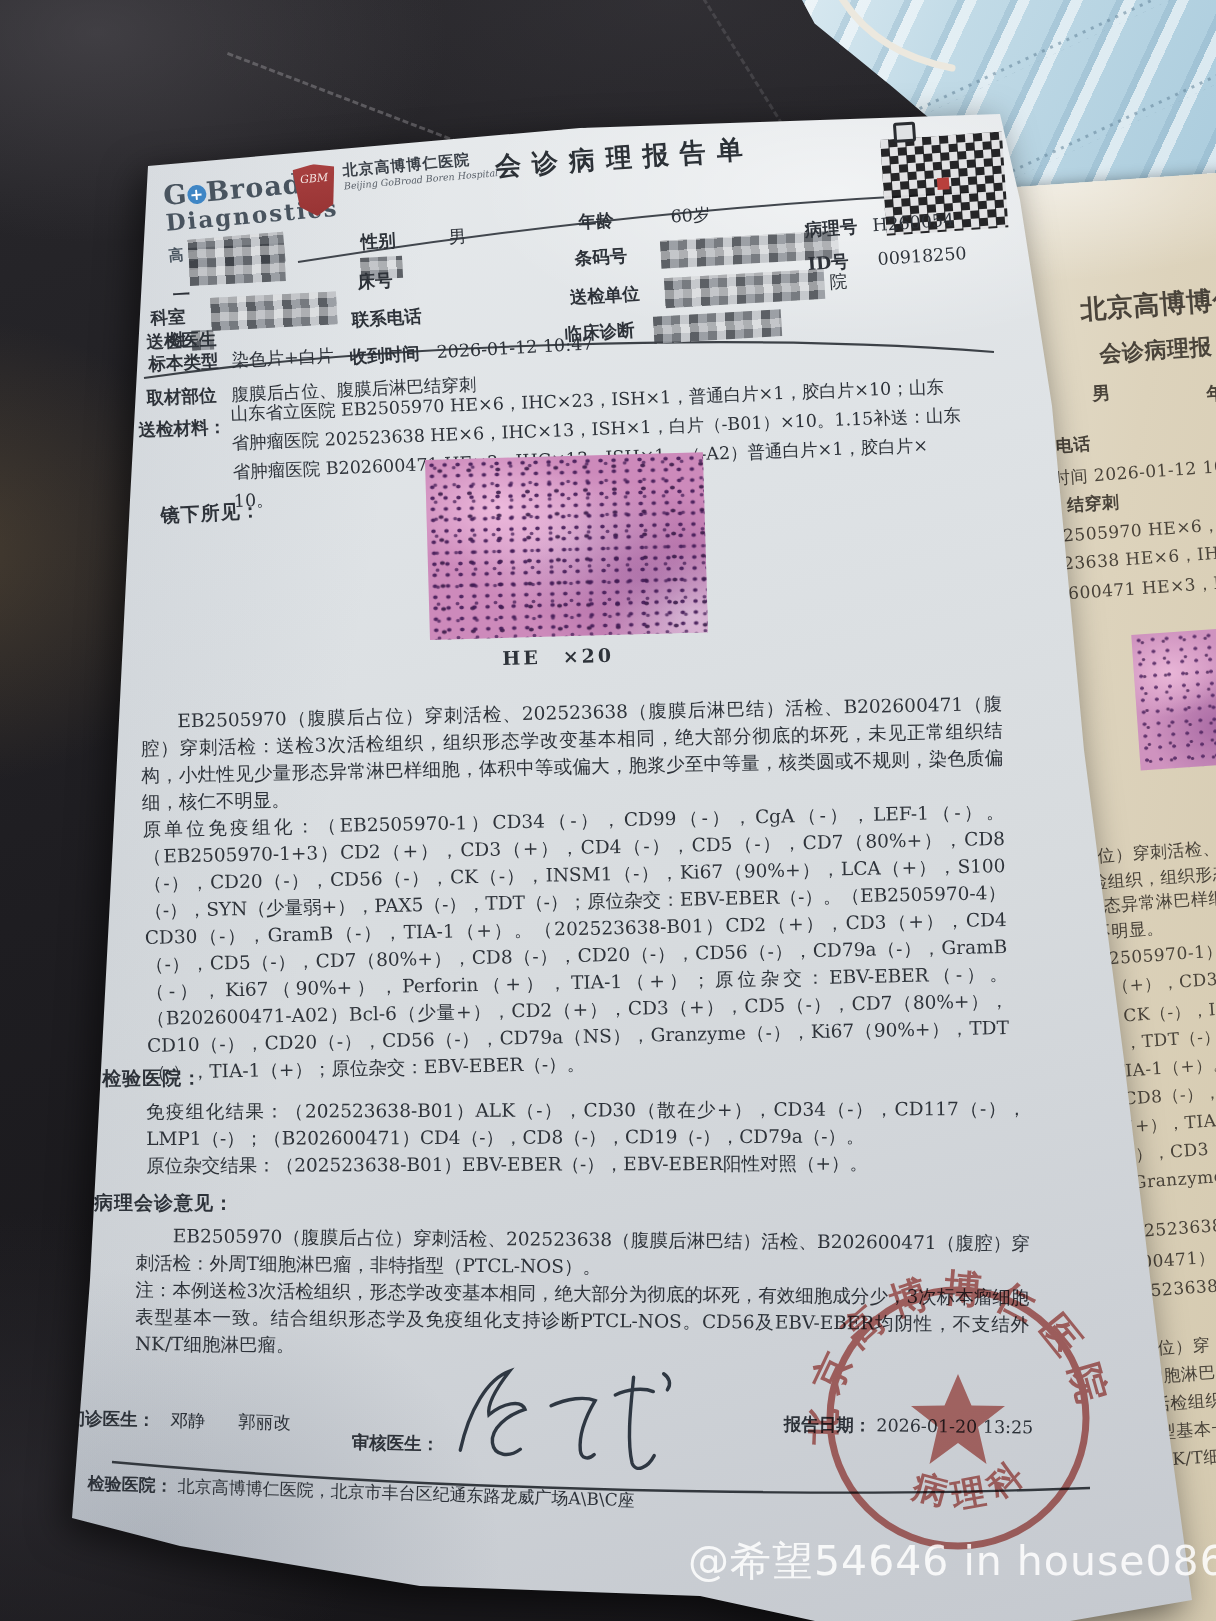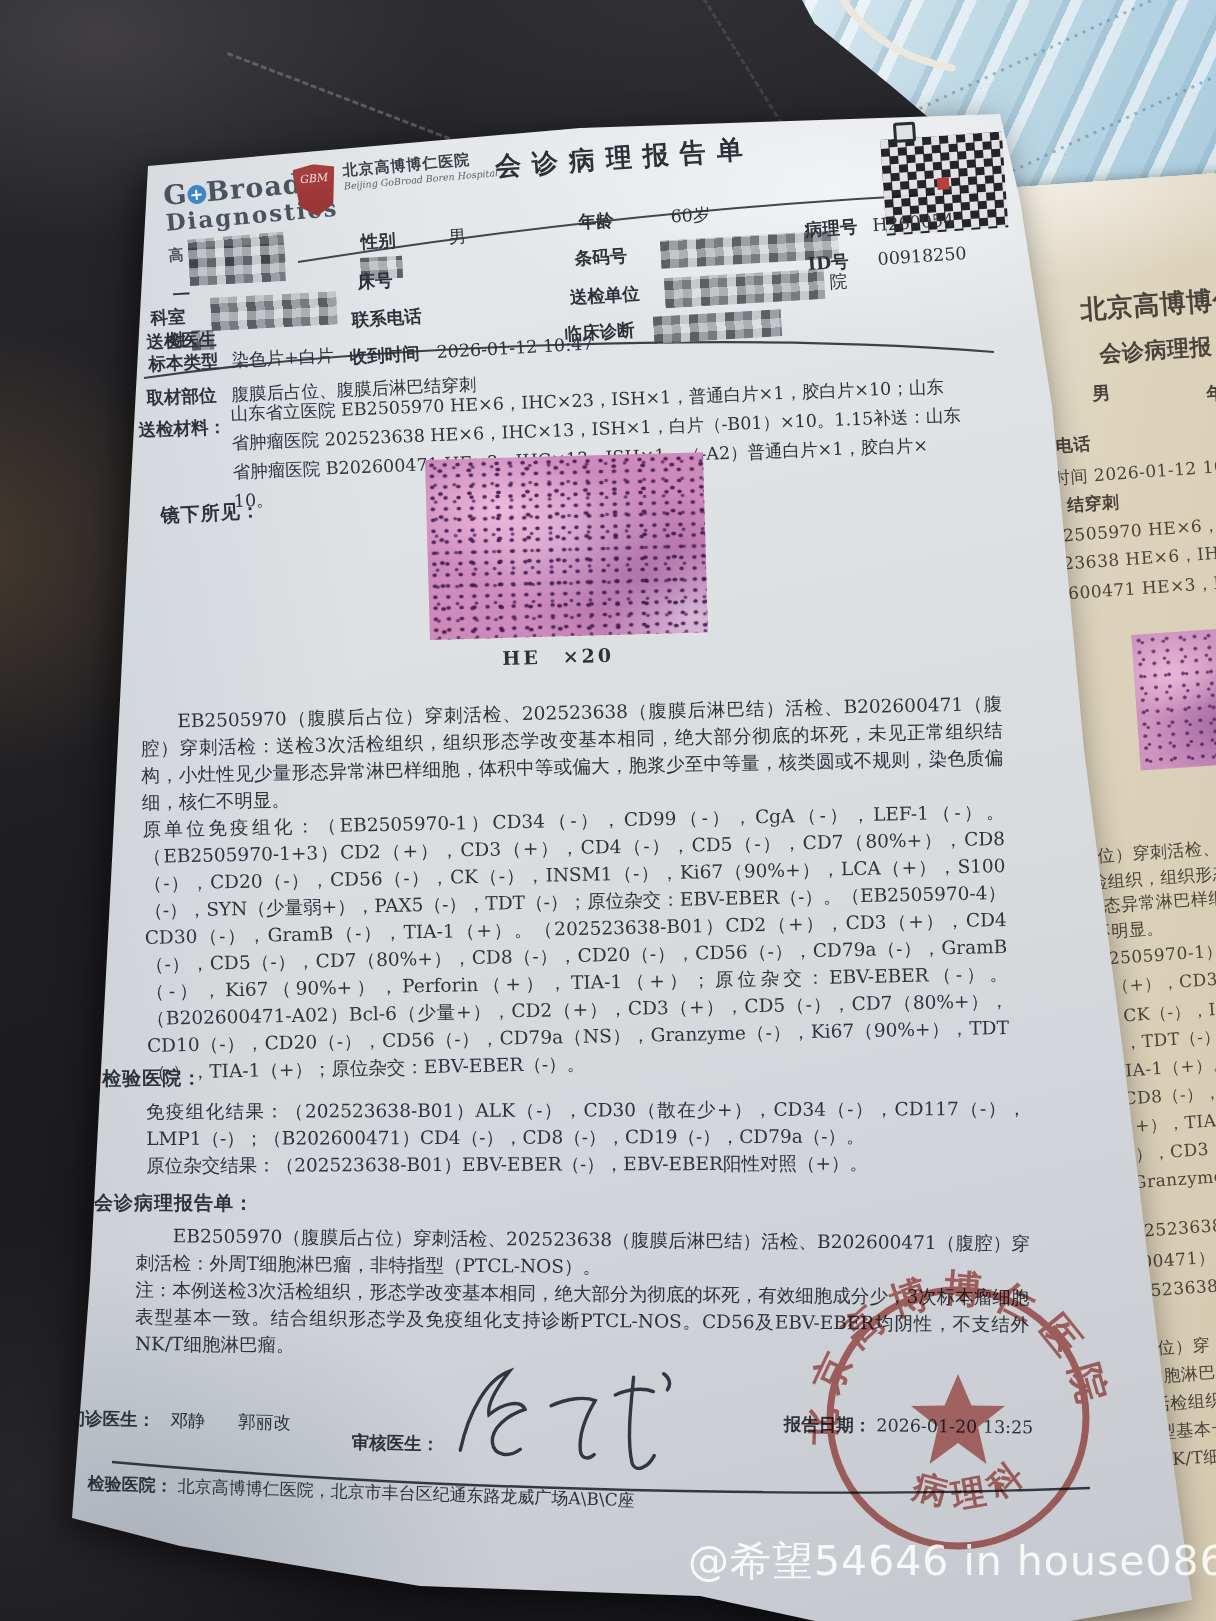--- a/index.html
+++ b/index.html
@@ -288,21 +288,21 @@
     <p class="para indent" style="margin:0;">EB2505970（腹膜后占位）穿刺活检、202523638（腹膜后淋巴结）活检、B202600471（腹腔）穿刺活检：送检3次活检组织，组织形态学改变基本相同，绝大部分彻底的坏死，未见正常组织结构，小灶性见少量形态异常淋巴样细胞，体积中等或偏大，胞浆少至中等量，核类圆或不规则，染色质偏细，核仁不明显。</p>
     <p class="para" style="margin:0;">原单位免疫组化：（EB2505970-1）CD34（-），CD99（-），CgA（-），LEF-1（-）。（EB2505970-1+3）CD2（+），CD3（+），CD4（-），CD5（-），CD7（80%+），CD8（-），CD20（-），CD56（-），CK（-），INSM1（-），Ki67（90%+），LCA（+），S100（-），SYN（少量弱+），PAX5（-），TDT（-）；原位杂交：EBV-EBER（-）。（EB2505970-4）CD30（-），GramB（-），TIA-1（+）。（202523638-B01）CD2（+），CD3（+），CD4（-），CD5（-），CD7（80%+），CD8（-），CD20（-），CD56（-），CD79a（-），GramB（-），Ki67（90%+），Perforin（+），TIA-1（+）；原位杂交：EBV-EBER（-）。（B202600471-A02）Bcl-6（少量+），CD2（+），CD3（+），CD5（-），CD7（80%+），CD10（-），CD20（-），CD56（-），CD79a（NS），Granzyme（-），Ki67（90%+），TDT（-），TIA-1（+）；原位杂交：EBV-EBER（-）。</p>
   </div>
 
   <div class="abs seclbl" style="left:42px;top:966px;transform:rotate(-.4deg);">检验医院：</div>
   <div class="abs" style="left:86px;top:998px;width:880px;transform:rotate(-.2deg);">
     <p class="para" style="margin:0;">免疫组化结果：（202523638-B01）ALK（-），CD30（散在少+），CD34（-），CD117（-），LMP1（-）；（B202600471）CD4（-），CD8（-），CD19（-），CD79a（-）。</p>
     <p class="para" style="margin:0;">原位杂交结果：（202523638-B01）EBV-EBER（-），EBV-EBER阳性对照（+）。</p>
   </div>
 
-  <div class="abs seclbl" style="left:34px;top:1090px;transform:rotate(.2deg);">会诊病理报告单：</div>
+  <div class="abs seclbl" style="left:34px;top:1090px;transform:rotate(.2deg);">病理会诊意见：</div>
   <div class="abs" style="left:76px;top:1122px;width:894px;transform:rotate(.5deg);">
     <p class="para indent" style="margin:0;">EB2505970（腹膜后占位）穿刺活检、202523638（腹膜后淋巴结）活检、B202600471（腹腔）穿刺活检：外周T细胞淋巴瘤，非特指型（PTCL-NOS）。</p>
     <p class="para" style="margin:0;">注：本例送检3次活检组织，形态学改变基本相同，绝大部分为彻底的坏死，有效细胞成分少，3次标本瘤细胞表型基本一致。结合组织形态学及免疫组化支持诊断PTCL-NOS。CD56及EBV-EBER均阴性，不支结外NK/T细胞淋巴瘤。</p>
   </div>
 
   <div class="abs nowrap" style="left:8px;top:1306px;transform:rotate(1.2deg);">
     <span class="lbl">初诊医生：</span>
     <span class="val" style="margin-left:10px;">邓静</span>
     <span class="val" style="margin-left:28px;">郭丽改</span>
   </div>

